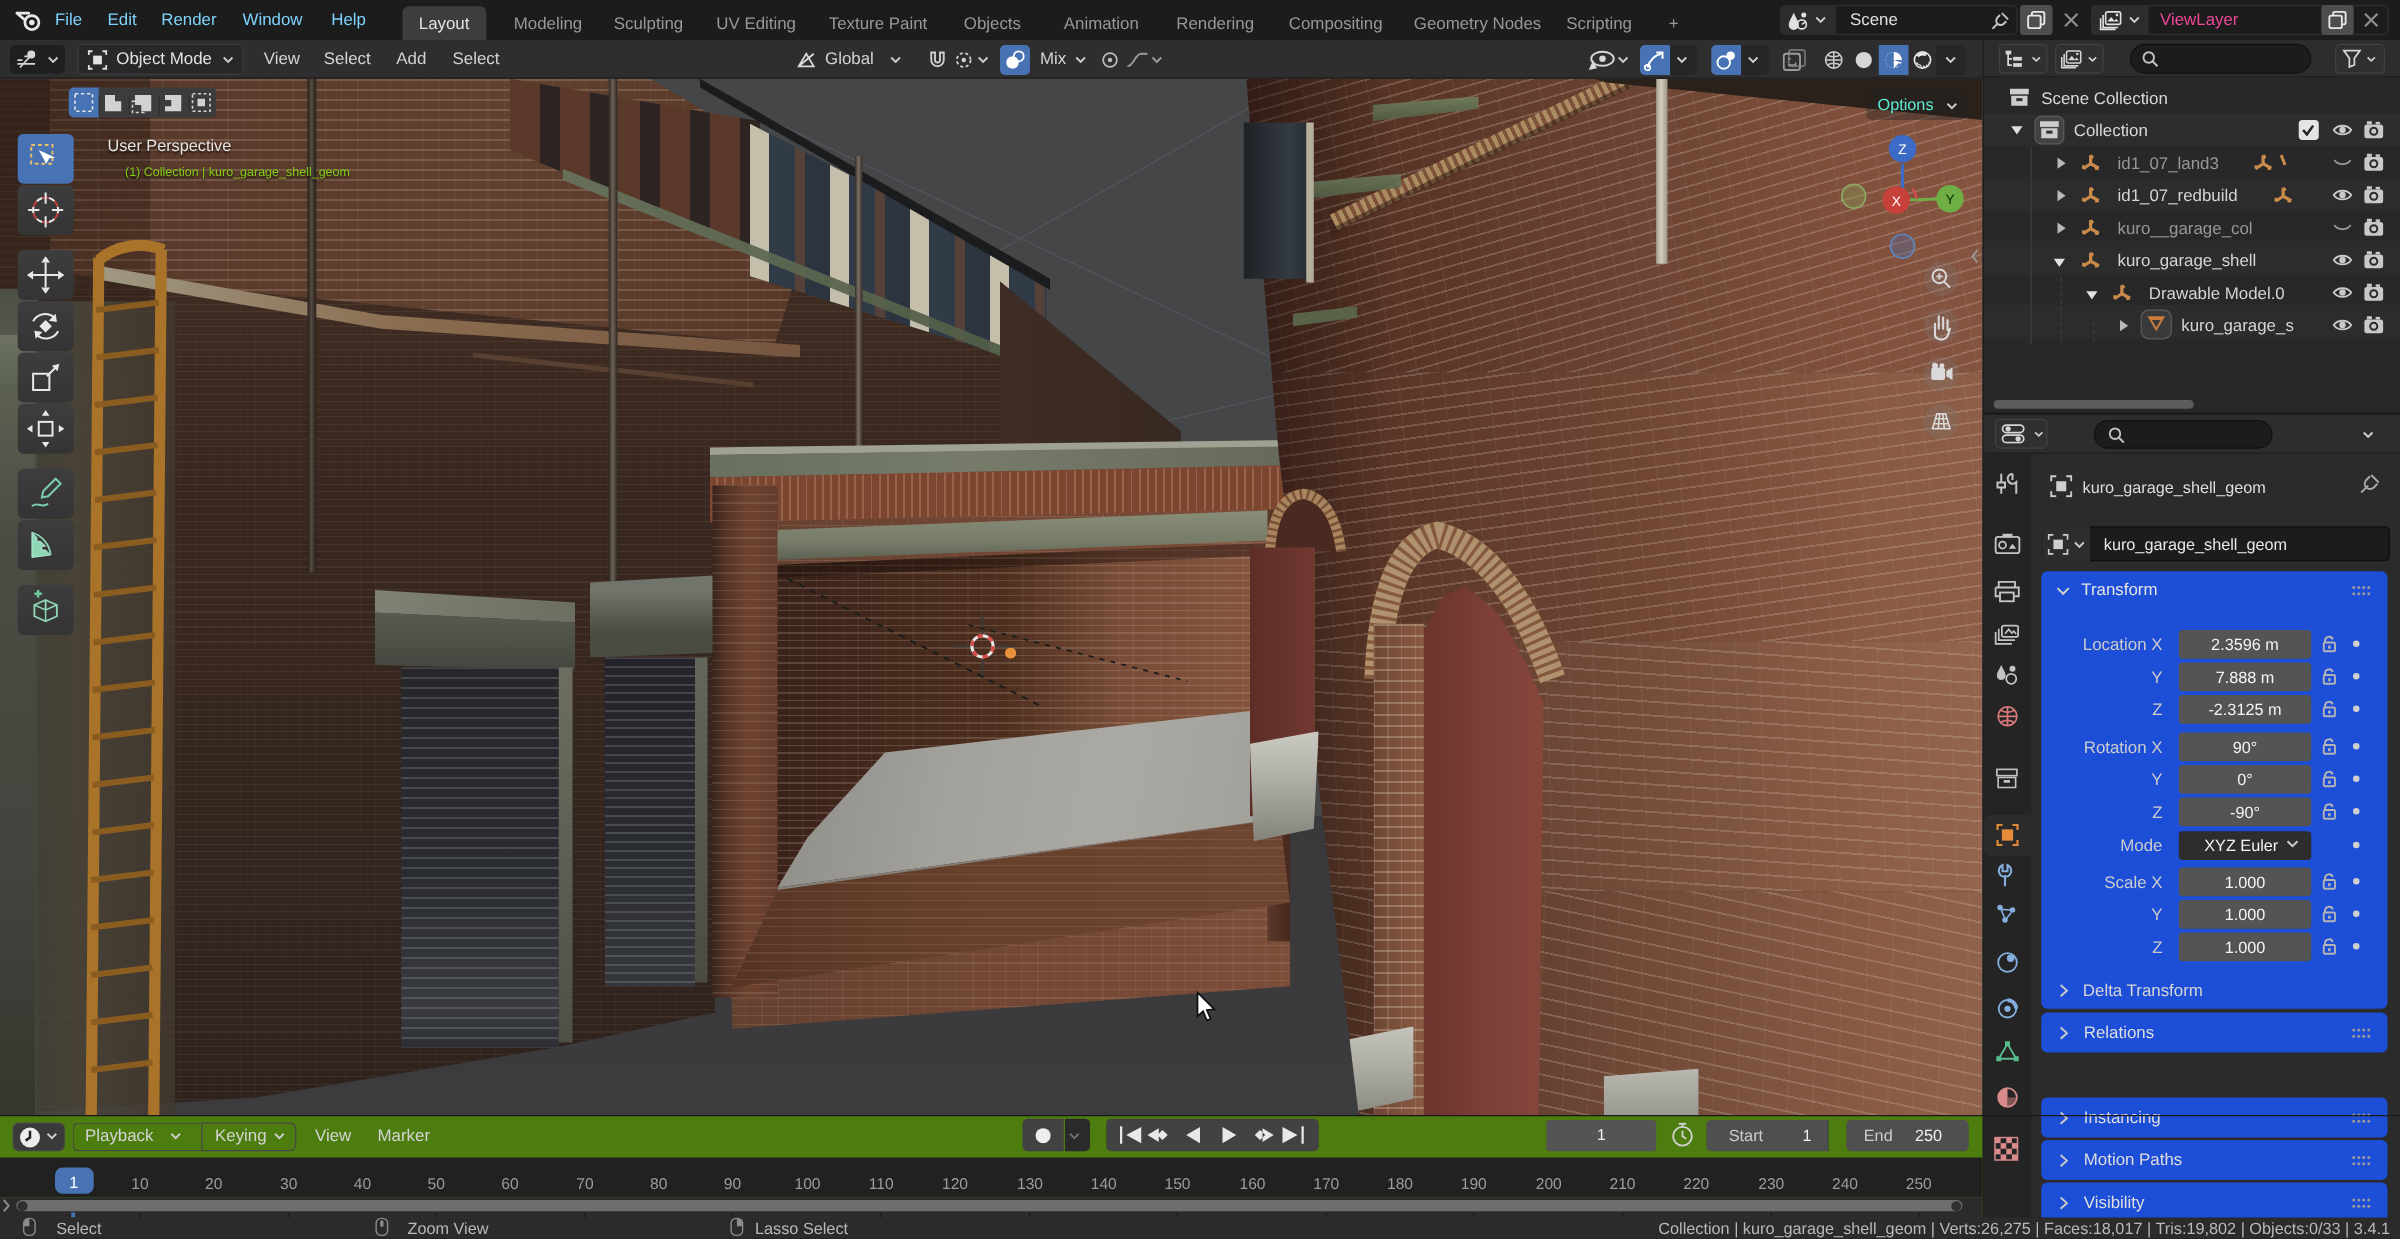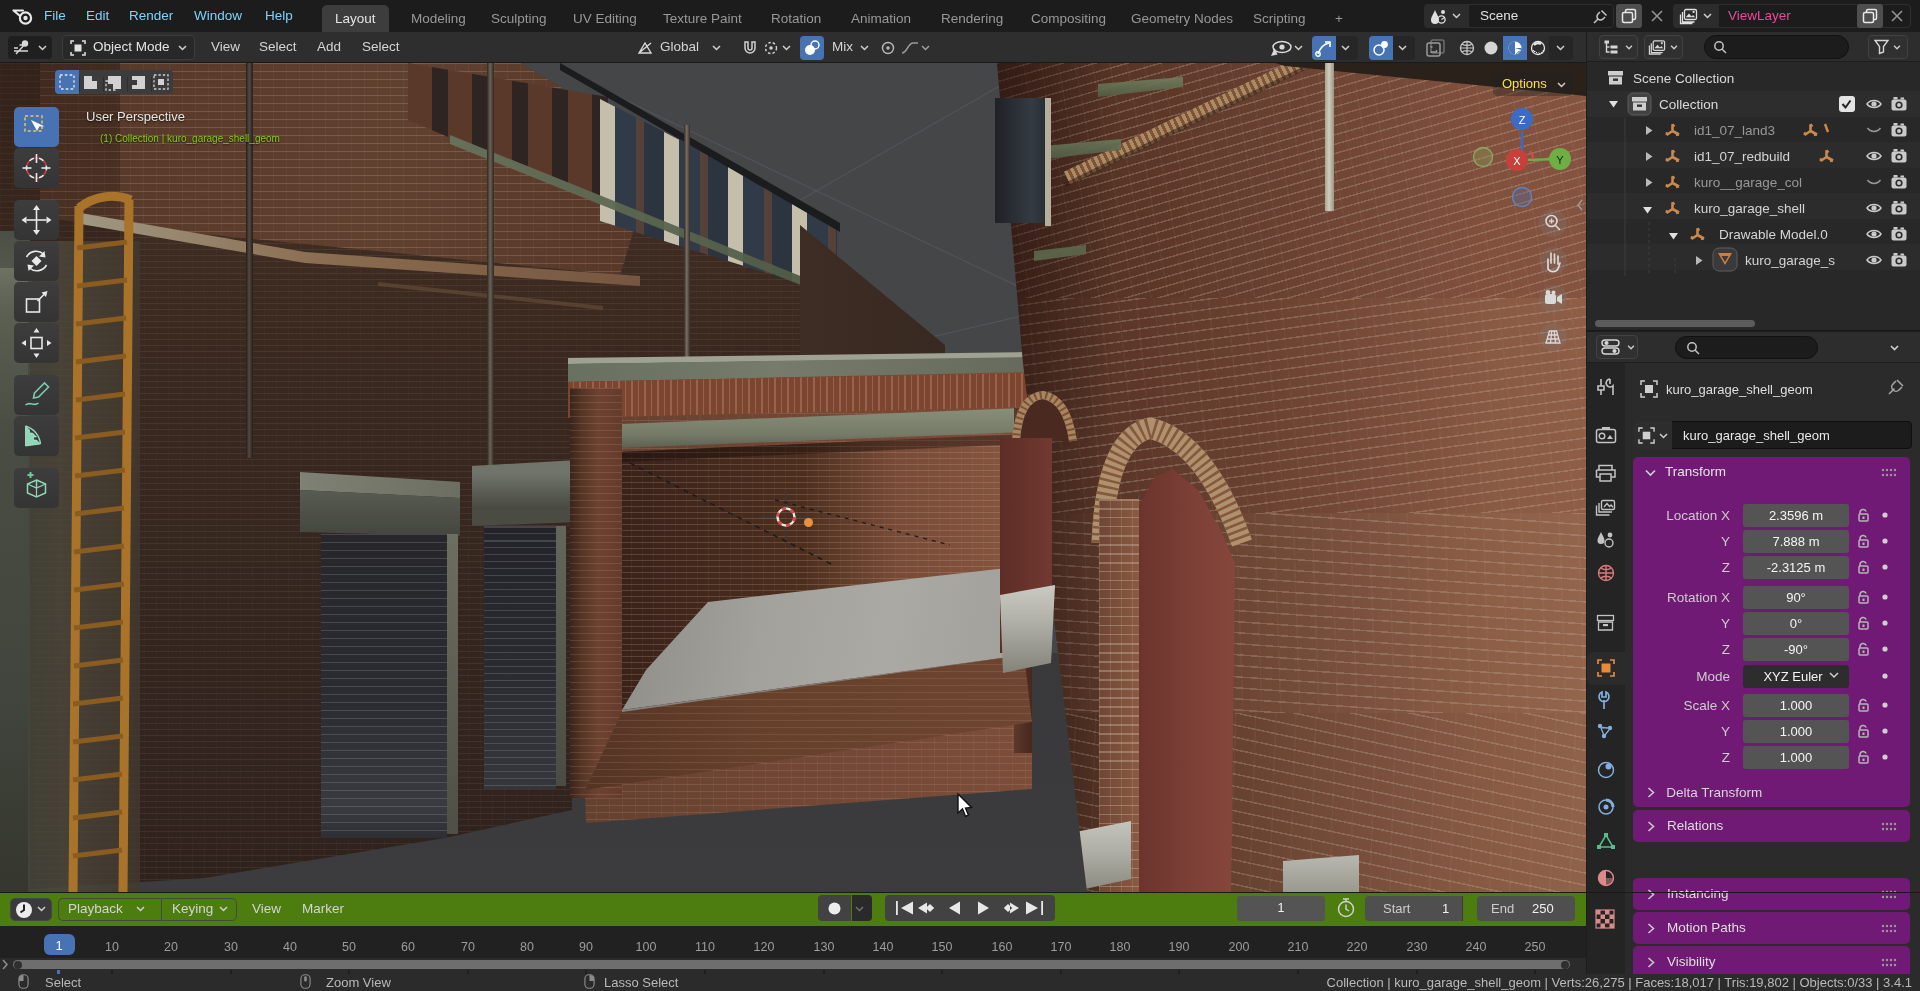--- a/index.html
+++ b/index.html
@@ -32,21 +32,21 @@
 
 
 #timeline { position:absolute; left:0; top:892px; width:1586px; height:82px; background:#4d7c0f; }
 #tl-ruler { position:absolute; left:0; top:34px; width:1586px; height:32px; background:#212121; }
 #tl-scroll { position:absolute; left:0; top:66px; width:1586px; height:16px; background:#2b2b2b; }
 
 
 #statusbar { position:absolute; left:0; top:974px; width:1920px; height:17px; background:#2b2b2b; color:#b9b9b9; font-size:13px; }
 
 .field { background:#545454; border-radius:3px; color:#f2f2f2; font-size:12.5px; text-align:center; }
-.panel { background:#701a75; border-radius:5px; color:#dedede; font-size:13px; }
+.panel { background:#1d4ed8; border-radius:5px; color:#dedede; font-size:13px; }
 </style>
 </head>
 <body>
 <div id="app">
 
   <div id="topbar">
     <svg class="abs" style="left:11px;top:5px" width="24" height="22" viewBox="0 0 24 22">
       <circle cx="14.5" cy="13" r="5.6" fill="none" stroke="#e8e8e8" stroke-width="2.2"></circle>
       <circle cx="14.5" cy="13" r="2.2" fill="#e8e8e8"></circle>
       <path d="M2.5,5.5 H12 M2.5,5.5 L9,11" stroke="#e8e8e8" stroke-width="2.2" stroke-linecap="round" fill="none"></path>
@@ -54,21 +54,21 @@
     <div class="menu" style="left:44px">File</div>
     <div class="menu" style="left:86px">Edit</div>
     <div class="menu" style="left:129px">Render</div>
     <div class="menu" style="left:194px">Window</div>
     <div class="menu" style="left:265px">Help</div>
     <div class="tab active" style="left:322px">Layout</div>
     <div class="tab" style="left:398px">Modeling</div>
     <div class="tab" style="left:478px">Sculpting</div>
     <div class="tab" style="left:560px">UV Editing</div>
     <div class="tab" style="left:650px">Texture Paint</div>
-    <div class="tab" style="left:758px">Rotation</div>
+    <div class="tab" style="left:758px">Objects</div>
     <div class="tab" style="left:838px">Animation</div>
     <div class="tab" style="left:928px">Rendering</div>
     <div class="tab" style="left:1018px">Compositing</div>
     <div class="tab" style="left:1118px">Geometry Nodes</div>
     <div class="tab" style="left:1240px">Scripting</div>
     <div class="tab" style="left:1322px">+</div>
 
     <div class="abs" style="left:1424px;top:4px;width:190px;height:24px;background:#1c1c1c;border:1px solid #2f2f2f;border-radius:4px"></div>
     <div class="abs" style="left:1424px;top:4px;width:45px;height:24px;background:#2c2c2c;border-radius:4px 0 0 4px"></div>
     <svg class="abs" style="left:1430px;top:9px" width="18" height="15" viewBox="0 0 18 15">
@@ -507,21 +507,21 @@
       <line x1="24.5" y1="7" x2="24.5" y2="22" stroke="#2e2e2e"></line>
       <line x1="48.5" y1="7" x2="48.5" y2="22" stroke="#2e2e2e"></line>
       <line x1="72.5" y1="7" x2="72.5" y2="22" stroke="#2e2e2e"></line>
       <line x1="96.5" y1="7" x2="96.5" y2="22" stroke="#2e2e2e"></line>
     </svg>
 
     <div class="abs" style="left:86px;top:46px;font-size:13px;color:#e4e4e4;text-shadow:0 1px 2px rgba(0,0,0,.8)">User Perspective</div>
     <div class="abs" style="left:100px;top:70px;font-size:10px;color:#84cc16;text-shadow:0 1px 2px rgba(0,0,0,.8)">(1) Collection | kuro_garage_shell_geom</div>
 
     <div class="abs" style="left:1493px;top:9px;width:80px;height:24px;background:rgba(35,35,35,.38);border-radius:4px"></div>
-    <div class="abs" style="left:1502px;top:13px;font-size:13px;color:#fde047">Options</div>
+    <div class="abs" style="left:1502px;top:13px;font-size:13px;color:#5eead4">Options</div>
     <svg class="abs" style="left:1557px;top:19px" width="9" height="6" viewBox="0 0 9 6">
         <path d="M1,1 L4.5,4.5 L8,1" stroke="#cfcfcf" stroke-width="1.5" fill="none"></path>
       </svg>
 
     <svg class="abs" style="left:14px;top:44px" width="46" height="465" viewBox="0 0 46 465">
       <defs>
         <linearGradient id="tbg" x1="0" y1="0" x2="0" y2="1">
           <stop offset="0" stop-color="#3d3d3d"></stop>
             <stop offset="1" stop-color="#343434"></stop>
         </linearGradient>

